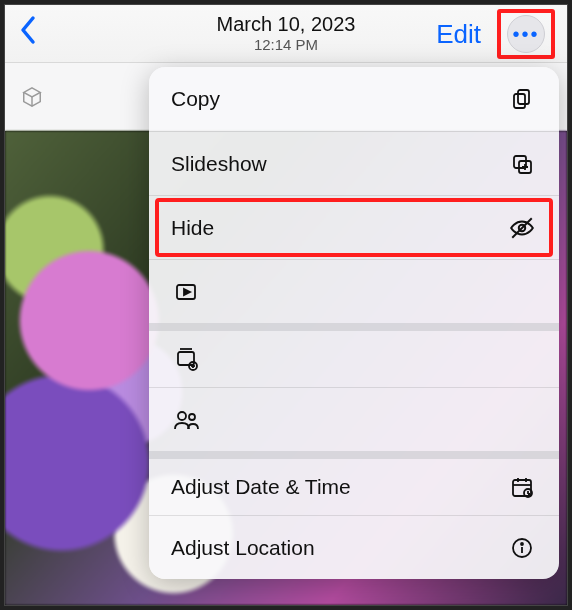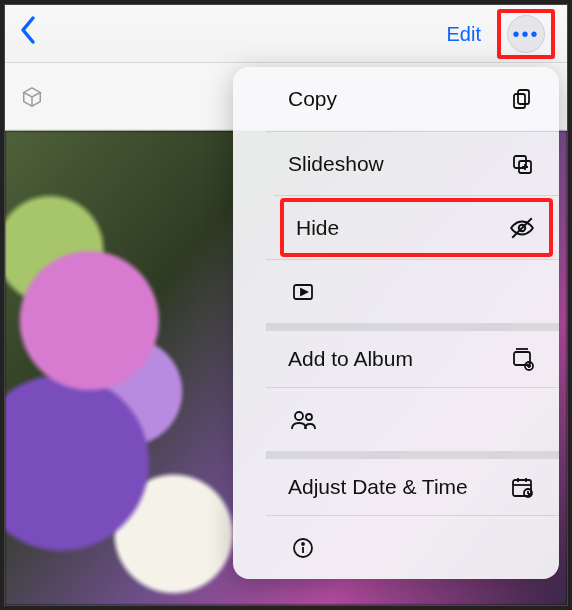--- a/index.html
+++ b/index.html
@@ -42,21 +42,21 @@
     line-height: 1.15;
   }
   .title-date { font-size: 20px; color:#111; }
   .title-time { font-size: 15px; color:#555; }
   .edit-link {
     position: absolute;
     right: 86px;
     top: 50%;
     transform: translateY(-50%);
     color: #0a64ff;
-    font-size: 20px;
+    font-size: 26px;
     cursor: pointer;
   }
   .more-box {
     position: absolute;
     right: 12px;
     top: 4px;
     width: 58px;
     height: 50px;
     border: 4px solid #ff1e1e;
     border-radius: 3px;
@@ -95,45 +95,43 @@
       radial-gradient(circle at 22% 55%, #b98be0 0 10%, transparent 11%),
       radial-gradient(circle at 8% 25%, #a7c66a 0 8%, transparent 9%),
       linear-gradient(130deg,#4f613a 0%, #2e3b23 30%, #6d4f8a 55%, #b44ca0 75%, #3a2848 100%);
     filter: blur(1px);
   }
   
   .menu {
     position:absolute;
     top: 62px;
     right: 8px;
-    width: 326px;
+    width: 410px;
     border-radius: 16px;
     background: rgba(248,248,250,0.93);
     box-shadow: 0 6px 28px rgba(0,0,0,0.25);
     overflow:hidden;
     z-index:5;
-    padding-left:33px;
   }
   .menu-item{
     height:64px;
     padding: 0 22px;
     display:flex;
     align-items:center;
     justify-content:space-between;
     font-size:21px;
     color:#111;
     cursor:pointer;
     border-top:1px solid rgba(0,0,0,0.10);
   }
   .menu-item:first-child{border-top:none;}
   .menu-item.group-gap{ border-top: 8px solid rgba(200,200,205,0.6); }
   .menu-item .mi-icon{ width:30px;height:30px; color:#111; display:flex;align-items:center;justify-content:center;}
   .menu-item.hl{
     position:relative;
-    margin-left:8px;
   }
   .menu-item.hl::after{
     content:"";
     position:absolute;
     inset: 2px 6px;
     border:4px solid #ff1e1e;
     border-radius:4px;
     pointer-events:none;
   }
 </style>
@@ -141,20 +139,24 @@
 <body>
 
 <div class="frame">
 
   <div class="navbar">
     <div class="back-chevron">
       <svg width="18" height="30" viewBox="0 0 18 30">
           <polyline points="14,3 4,15 14,27" fill="none" stroke="#0a64ff" stroke-width="3.5" stroke-linecap="round" stroke-linejoin="round"></polyline>
         </svg>
     </div>
+    <div class="title-stack">
+      <div class="title-date">March 10, 2023</div>
+      <div class="title-time">12:14 PM</div>
+    </div>
     <div class="edit-link">Edit</div>
     <div class="more-box">
       <div class="more-pill">•••</div>
     </div>
   </div>
 
   <div class="portrait-bar">
     <svg width="22" height="22" viewBox="0 0 24 24" fill="none" stroke="#9a9a9a" stroke-width="1.6">
       <polygon points="12,2 21,7 12,12 3,7"></polygon>
         <polyline points="3,7 3,17 12,22 21,17 21,7"></polyline>
@@ -197,21 +199,20 @@
     </div>
     <div class="menu-item">
       <span class="mi-icon">
         <svg width="24" height="24" viewBox="0 0 24 24" fill="none" stroke="#111" stroke-width="1.8">
             <rect x="3" y="5" width="18" height="14" rx="2"></rect>
             <polygon points="10,9 16,12 10,15" fill="#111"></polygon>
           </svg>
       </span>
     </div>
     <div class="menu-item group-gap">
-      <span>Add to Album</span>
       <span class="mi-icon">
         <svg width="26" height="26" viewBox="0 0 26 26" fill="none" stroke="#111" stroke-width="1.8">
             <rect x="5" y="6" width="16" height="13" rx="2"></rect>
             <line x1="7" y1="3" x2="19" y2="3"></line>
             <circle cx="20" cy="20" r="4"></circle>
             <line x1="20" y1="18" x2="20" y2="22"></line>
             <line x1="18" y1="20" x2="22" y2="20"></line>
           </svg>
       </span>
     </div>
@@ -233,20 +234,21 @@
             <line x1="3" y1="10" x2="21" y2="10"></line>
             <line x1="8" y1="3" x2="8" y2="7"></line>
             <line x1="16" y1="3" x2="16" y2="7"></line>
             <circle cx="18" cy="18" r="4"></circle>
             <line x1="18" y1="16" x2="18" y2="19"></line>
             <line x1="18" y1="19" x2="20" y2="19"></line>
           </svg>
       </span>
     </div>
     <div class="menu-item">
+      <span>Adjust Location</span>
       <span class="mi-icon">
         <svg width="24" height="24" viewBox="0 0 24 24" fill="none" stroke="#111" stroke-width="1.8">
             <circle cx="12" cy="12" r="9"></circle>
             <line x1="12" y1="11" x2="12" y2="17"></line>
             <circle cx="12" cy="8" r="1" fill="#111"></circle>
           </svg>
       </span>
     </div>
   </div>
 

